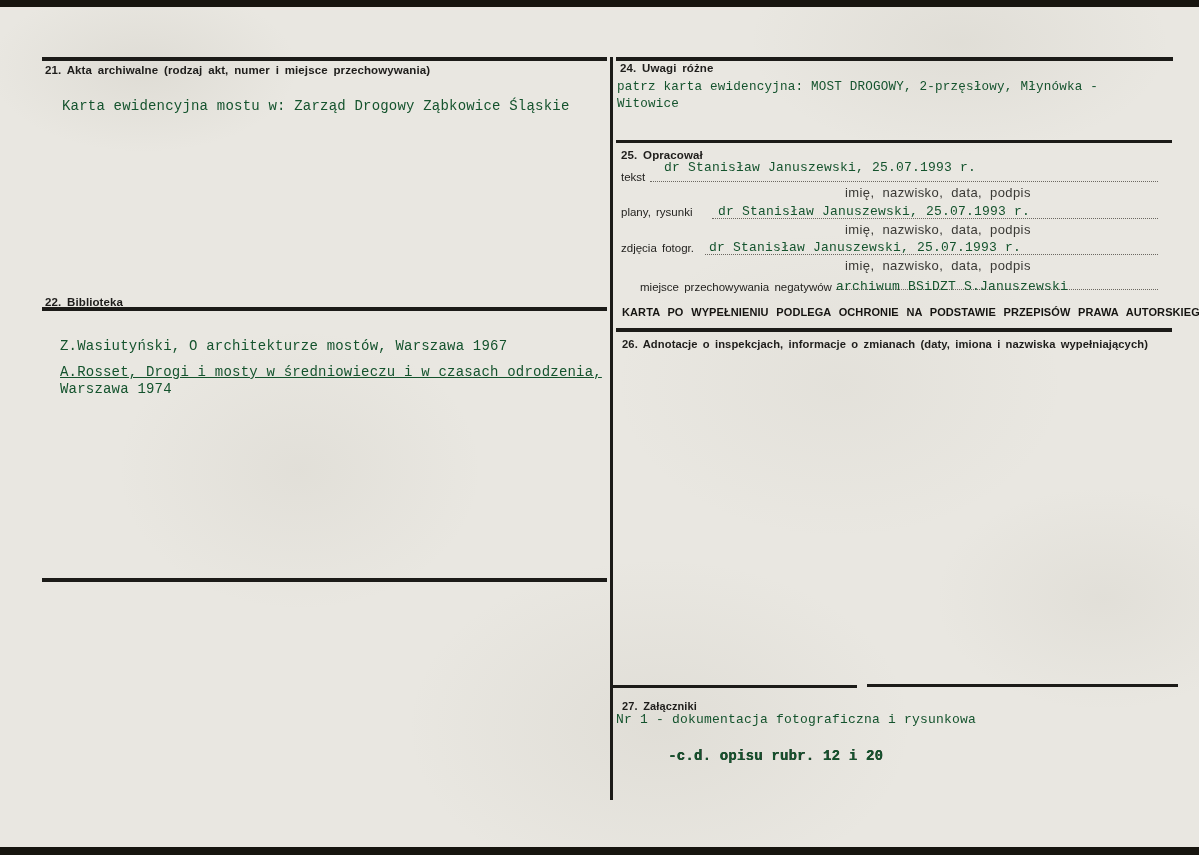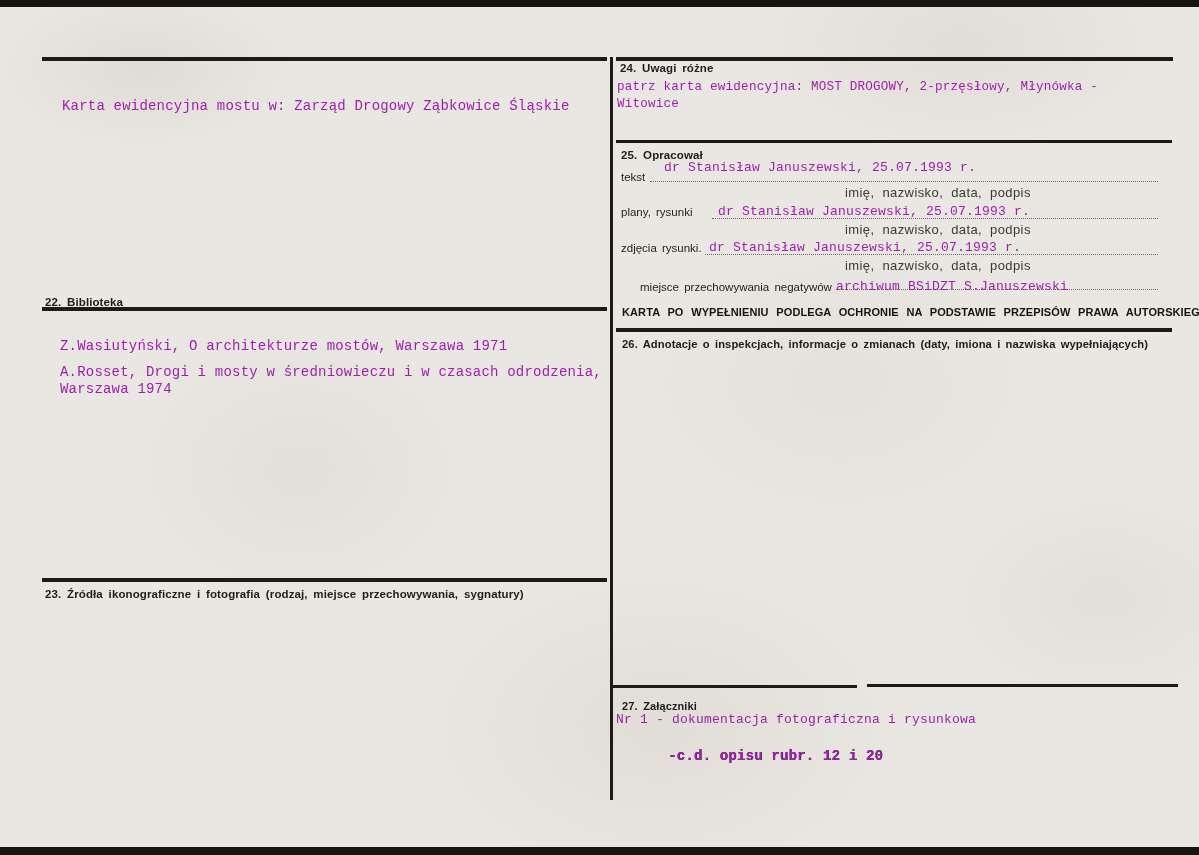--- a/index.html
+++ b/index.html
@@ -25,21 +25,21 @@
       radial-gradient(360px 240px at 55% 85%, rgba(160,155,140,.12), transparent 70%),
       radial-gradient(240px 160px at 92% 70%, rgba(160,155,140,.10), transparent 70%);
     pointer-events: none;
   }
   .abs { position: absolute; white-space: nowrap; }
   .edge { background: #17150f; }
   .rule { background: #1c1b18; }
   .hdr  { font-size: 11.5px; font-weight: 700; letter-spacing: .1px; word-spacing: 2.5px; color: #1e1d1b; }
   .typed {
     font-family: "Liberation Mono", "DejaVu Sans Mono", monospace;
-    font-size: 14px; color: #a21caf; letter-spacing: .2px;
+    font-size: 14px; color: #14532d; letter-spacing: .2px;
   }
   .typed-sm { font-size: 12.6px; }
   .typed-md { font-size: 13px; }
   .typed-bold { font-weight: 700; text-shadow: .4px 0 0 #262522; }
   .fieldlabel { font-size: 11.5px; color: #242320; word-spacing: 2px; }
   .dotted { border-bottom: 1.6px dotted #6b6861; height: 0; }
   .sublabel { font-size: 13px; color: #3a3935; word-spacing: 4px; letter-spacing: .4px; }
   .footer-bold { font-size: 11px; font-weight: 700; word-spacing: 4.5px; letter-spacing: .1px; color: #151411; }
 </style>
 </head>
@@ -53,46 +53,46 @@
   <div class="abs rule" style="left:42px;  top:57px;  width:565px; height:4px;"></div>
   <div class="abs rule" style="left:616px; top:57px;  width:557px; height:4px;"></div>
   <div class="abs rule" style="left:610px; top:57px;  width:3px;  height:743px;"></div>
   <div class="abs rule" style="left:42px;  top:307px; width:565px; height:4px;"></div>
   <div class="abs rule" style="left:42px;  top:578px; width:565px; height:4px;"></div>
   <div class="abs rule" style="left:616px; top:140px; width:556px; height:3px;"></div>
   <div class="abs rule" style="left:616px; top:328px; width:556px; height:4px;"></div>
   <div class="abs rule" style="left:613px; top:685px; width:244px; height:3px;"></div>
   <div class="abs rule" style="left:867px; top:684px; width:311px; height:3px;"></div>
 
+  <div class="abs hdr" style="left:45px; top:64px;">21. Akta archiwalne (rodzaj akt, numer i miejsce przechowywania)</div>
   <div class="abs typed" style="left:62px; top:98px;">Karta ewidencyjna mostu w: Zarząd Drogowy Ząbkowice Śląskie</div>
 
   <div class="abs hdr" style="left:45px; top:296px;">22. Biblioteka</div>
-  <div class="abs typed" style="left:60px; top:338px;">Z.Wasiutyński, O architekturze mostów, Warszawa 1971</div>
-  <div class="abs typed" style="left:60px; top:364px;">A.Rosset, Drogi i mosty w średniowieczu i w czasach odrodzenia,</div>
+  <div class="abs typed" style="left:60px; top:338px;">Z.Wasiutyński, O architekturze mostów, Warszawa 1967</div>
+  <div class="abs typed" style="left:60px; top:364px;text-decoration:underline;">A.Rosset, Drogi i mosty w średniowieczu i w czasach odrodzenia,</div>
   <div class="abs typed" style="left:60px; top:381px;text-align:right;">Warszawa 1974</div>
 
-  <div class="abs hdr" style="left:45px; top:588px;">23. Źródła ikonograficzne i fotografia (rodzaj, miejsce przechowywania, sygnatury)</div>
 
   <div class="abs hdr" style="left:620px; top:62px;">24. Uwagi różne</div>
   <div class="abs typed typed-sm" style="left:617px; top:80px;">patrz karta ewidencyjna: MOST DROGOWY, 2-przęsłowy, Młynówka -</div>
   <div class="abs typed typed-sm" style="left:617px; top:97px;">Witowice</div>
 
   <div class="abs hdr" style="left:621px; top:149px;">25. Opracował</div>
 
   <div class="abs fieldlabel" style="left:621px; top:171px;">tekst</div>
   <div class="abs dotted" style="left:650px; top:181px; width:508px;"></div>
   <div class="abs typed typed-md" style="left:664px; top:160px;">dr Stanisław Januszewski, 25.07.1993 r.</div>
   <div class="abs sublabel" style="left:845px; top:185px;">imię, nazwisko, data, podpis</div>
 
   <div class="abs fieldlabel" style="left:621px; top:206px;">plany, rysunki</div>
   <div class="abs dotted" style="left:712px; top:218px; width:446px;"></div>
   <div class="abs typed typed-md" style="left:718px; top:204px;">dr Stanisław Januszewski, 25.07.1993 r.</div>
   <div class="abs sublabel" style="left:845px; top:222px;">imię, nazwisko, data, podpis</div>
 
-  <div class="abs fieldlabel" style="left:621px; top:242px;">zdjęcia rysunki.</div>
+  <div class="abs fieldlabel" style="left:621px; top:242px;">zdjęcia fotogr.</div>
   <div class="abs dotted" style="left:705px; top:254px; width:453px;"></div>
   <div class="abs typed typed-md" style="left:709px; top:240px;">dr Stanisław Januszewski, 25.07.1993 r.</div>
   <div class="abs sublabel" style="left:845px; top:258px;">imię, nazwisko, data, podpis</div>
 
   <div class="abs fieldlabel" style="left:621px; top:281px;padding-left:19px;">miejsce przechowywania negatywów</div>
   <div class="abs dotted" style="left:836px; top:289px; width:322px;"></div>
   <div class="abs typed typed-md" style="left:836px; top:279px;">archiwum BSiDZT S.Januszewski</div>
 
   <div class="abs footer-bold" style="left:622px; top:306px;">KARTA PO WYPEŁNIENIU PODLEGA OCHRONIE NA PODSTAWIE PRZEPISÓW PRAWA AUTORSKIEGO</div>
 

